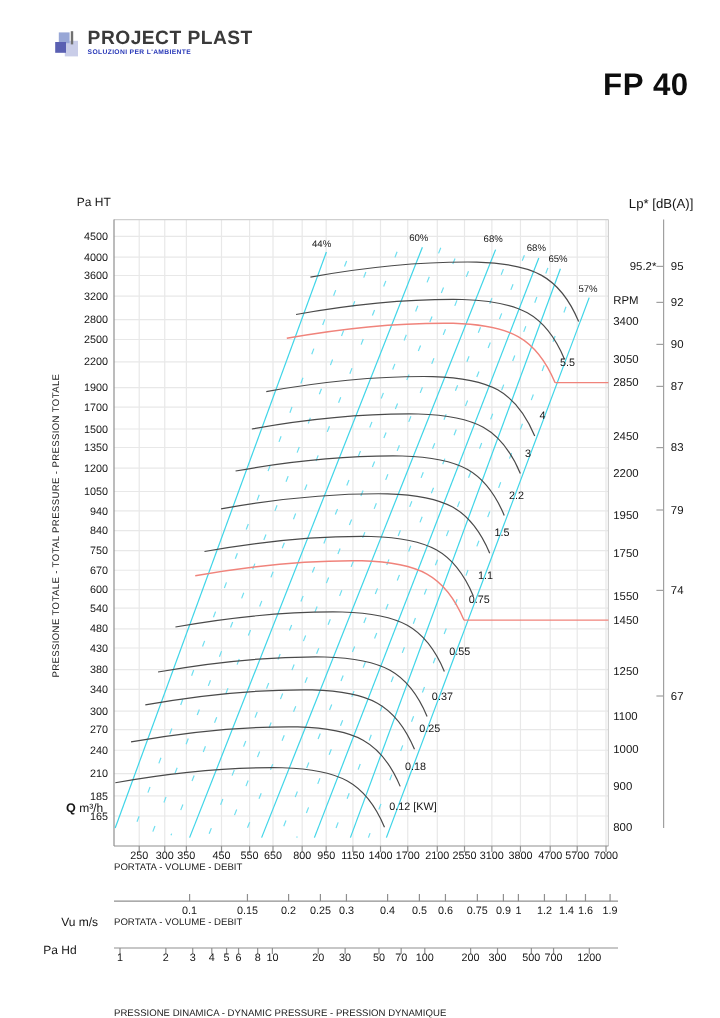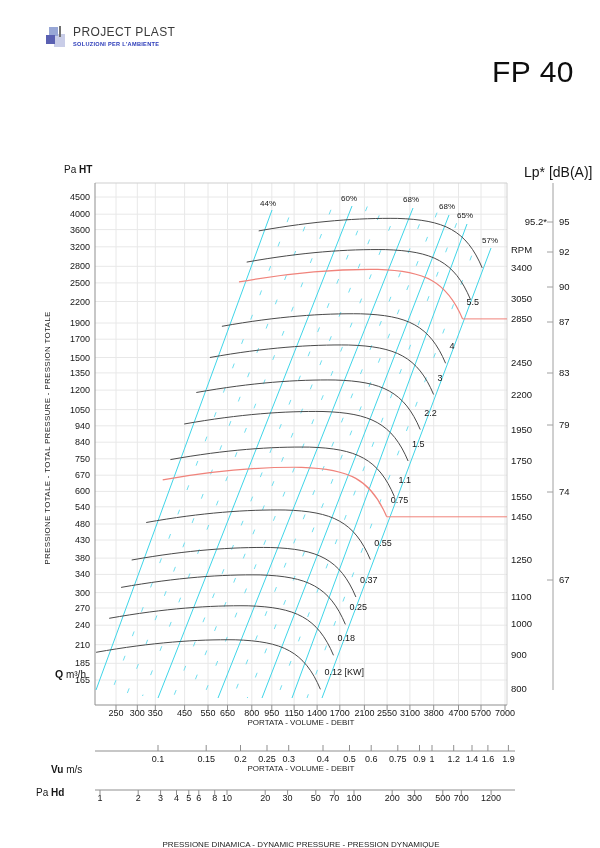--- a/index.html
+++ b/index.html
@@ -6,33 +6,33 @@
   body{width:600px;height:848px;background:#fff;position:relative;overflow:hidden;
        font-family:"Liberation Sans",sans-serif;color:#161616}
   
   .logo{position:absolute;left:46px;top:26px;display:flex;align-items:flex-start}
   .logo-icon{position:relative;width:22px;height:26px;margin-right:5px}
   .sq{position:absolute}
   .sq1{left:3px;top:1px;width:9px;height:9px;background:#98a7d6;z-index:2}
   .sq2{left:0;top:9px;width:9px;height:9px;background:#5a60b2;z-index:3}
   .sq3{left:8px;top:8px;width:11px;height:13px;background:#c9cde8;z-index:1}
   .sqline{left:13px;top:0;width:2px;height:11px;background:#707070;z-index:2}
-  .logo-name{font-size:12px;font-weight:normal;color:#3a3a3a;letter-spacing:.4px;line-height:13px}
+  .logo-name{font-size:16px;font-weight:bold;color:#3a3a3a;letter-spacing:.4px;line-height:13px}
   .logo-tagline{font-size:5.6px;font-weight:bold;color:#2838b8;letter-spacing:.3px;margin-top:2px}
-  .title{position:absolute;right:26px;top:55px;font-size:30px;font-weight:normal;color:#0d0d0d;letter-spacing:.5px}
+  .title{position:absolute;right:26px;top:55px;font-size:26px;font-weight:bold;color:#0d0d0d;letter-spacing:.5px}
   
   .hdr{position:absolute;font-size:10px;white-space:nowrap}
-  .hdr b{font-weight:bold}
+  .hdr b{font-weight:normal}
   .hdr-pa{left:64px;top:164px}
-  .hdr-lp{left:524px;top:164px;font-size:14px}
+  .hdr-lp{left:524px;top:164px;font-size:11px}
   .hdr-q{left:55px;top:668px}
   .hdr-q .sym{font-weight:bold;font-size:10.5px}
   .hdr-vu{left:51px;top:764px}
   .hdr-hd{left:36px;top:787px}
-  .cap{position:absolute;left:95px;width:412px;text-align:center;font-size:8px;color:#1c1c1c;white-space:nowrap}
+  .cap{position:absolute;left:95px;width:412px;text-align:left;font-size:8px;color:#1c1c1c;white-space:nowrap}
   .cap-q{top:718px}
   .cap-vu{top:764px}
   .cap-hd{top:840px}
   .rot-label{position:absolute;left:47px;top:438px;transform:translate(-50%,-50%) rotate(-90deg);
              white-space:nowrap;font-size:8px;letter-spacing:.3px;color:#222}
   
   #chart{position:absolute;left:0;top:0}
   #chart text{font-family:"Liberation Sans",sans-serif;fill:#161616}
   .t9{font-size:9px}
   .t95{font-size:9.5px}

